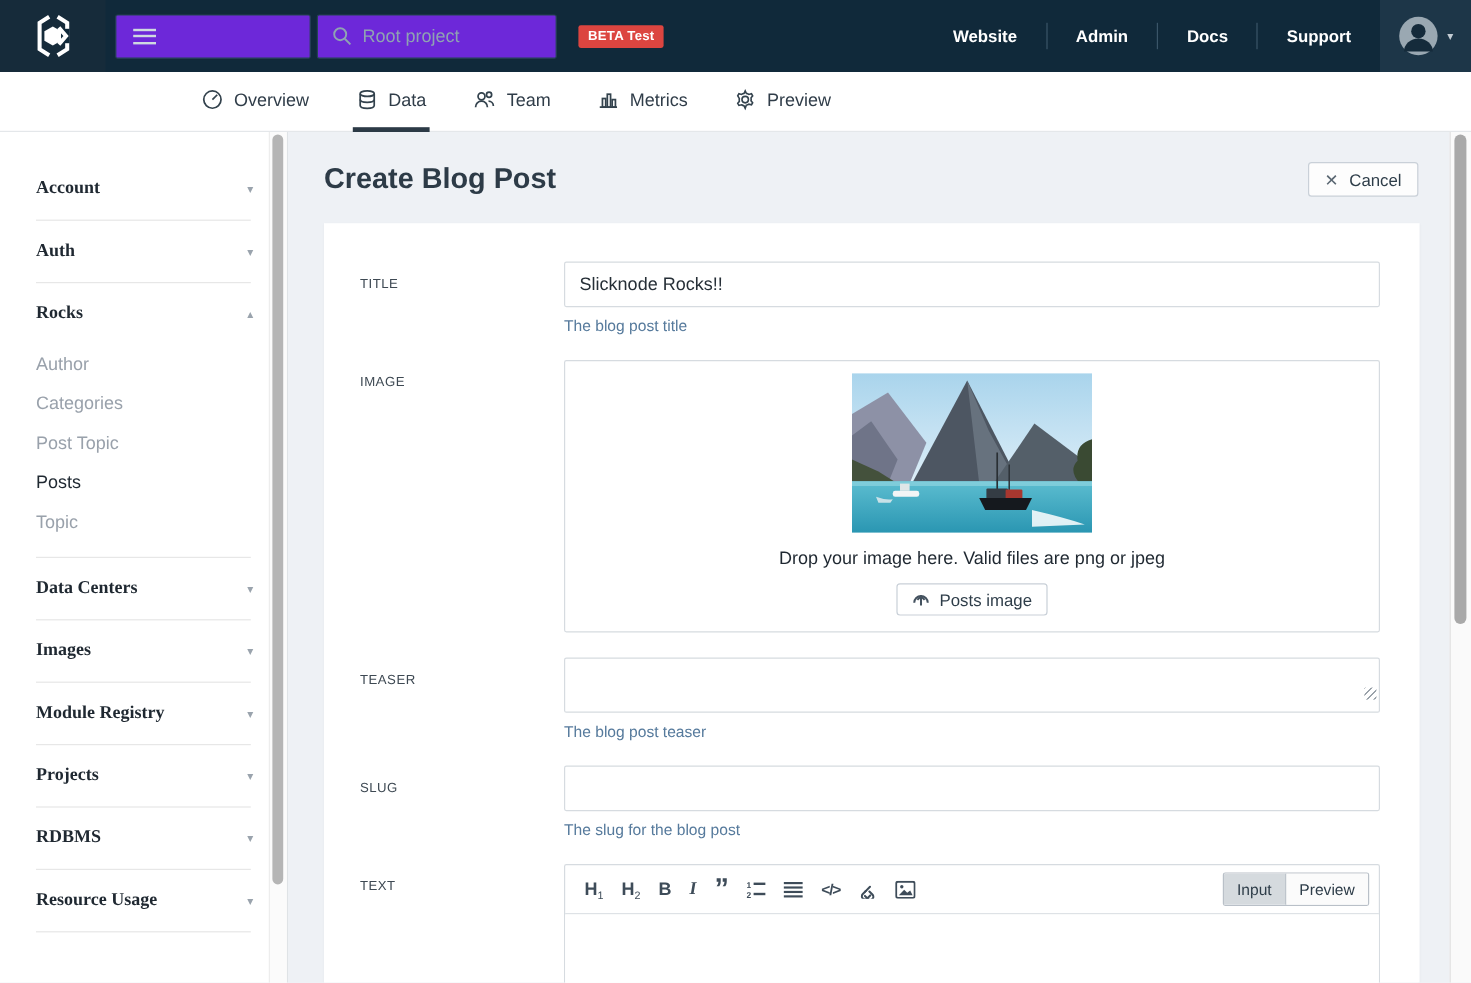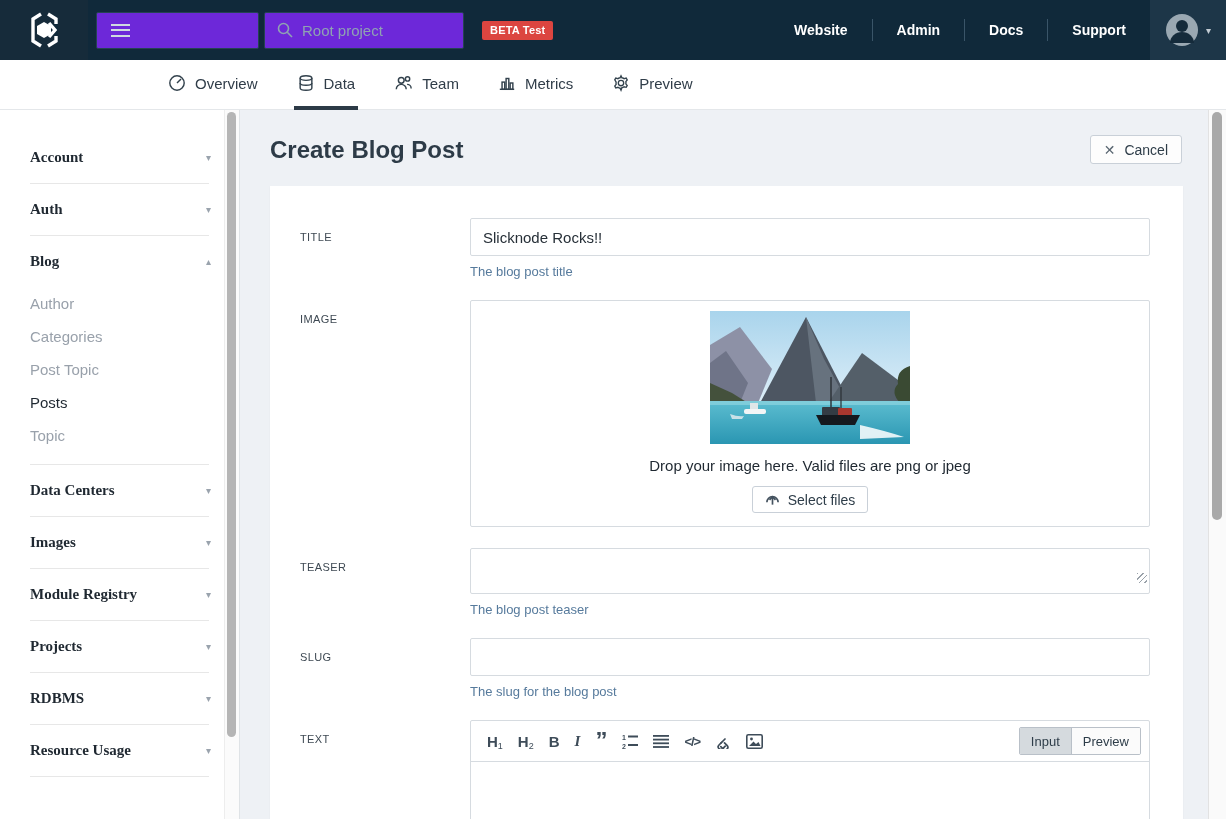--- a/index.html
+++ b/index.html
@@ -212,21 +212,21 @@
         <span class="s-label">Account</span>
         <span class="s-caret">▾</span>
       </div>
       <div class="s-div"></div>
       <div class="s-head">
         <span class="s-label">Auth</span>
         <span class="s-caret">▾</span>
       </div>
       <div class="s-div"></div>
       <div class="s-head">
-        <span class="s-label">Blog</span>
+        <span class="s-label">Rocks</span>
         <span class="s-caret">▴</span>
       </div>
       <div class="s-items">
         <div class="s-item">Author</div>
         <div class="s-item">Categories</div>
         <div class="s-item">Post Topic</div>
         <div class="s-item active">Posts</div>
         <div class="s-item">Topic</div>
       </div>
       <div class="s-div"></div>
@@ -320,21 +320,21 @@
               <rect x="40" y="92" width="8" height="6" fill="#dfe6e8"></rect>
               <path d="M20 103 q 8 3 14 2 l-2 3 h-10 z" fill="#e8eef0" opacity=".8"></path>
             </svg>
             <div class="drop-text">Drop your image here. Valid files are png or jpeg</div>
             <button class="select-btn">
               <svg width="15" height="15" viewBox="0 0 16 16">
                 <path d="M2 11 a6 6 0 0 1 12 0" fill="none" stroke="#44525f" stroke-width="1.8"></path>
                 <line x1="8" y1="13.5" x2="8" y2="6" stroke="#44525f" stroke-width="1.8"></line>
                 <polyline points="4.8,8.4 8,5.2 11.2,8.4" fill="none" stroke="#44525f" stroke-width="1.8"></polyline>
               </svg>
-              <span>Select files</span>
+              <span>Posts image</span>
             </button>
           </div>
         </div>
       </div>
 
       <div class="row">
         <div class="flabel">TEASER</div>
         <div class="fcol">
           <textarea class="teaser-area" style=""></textarea>
           <div class="resize-corner" style="bottom:34px;"></div>

